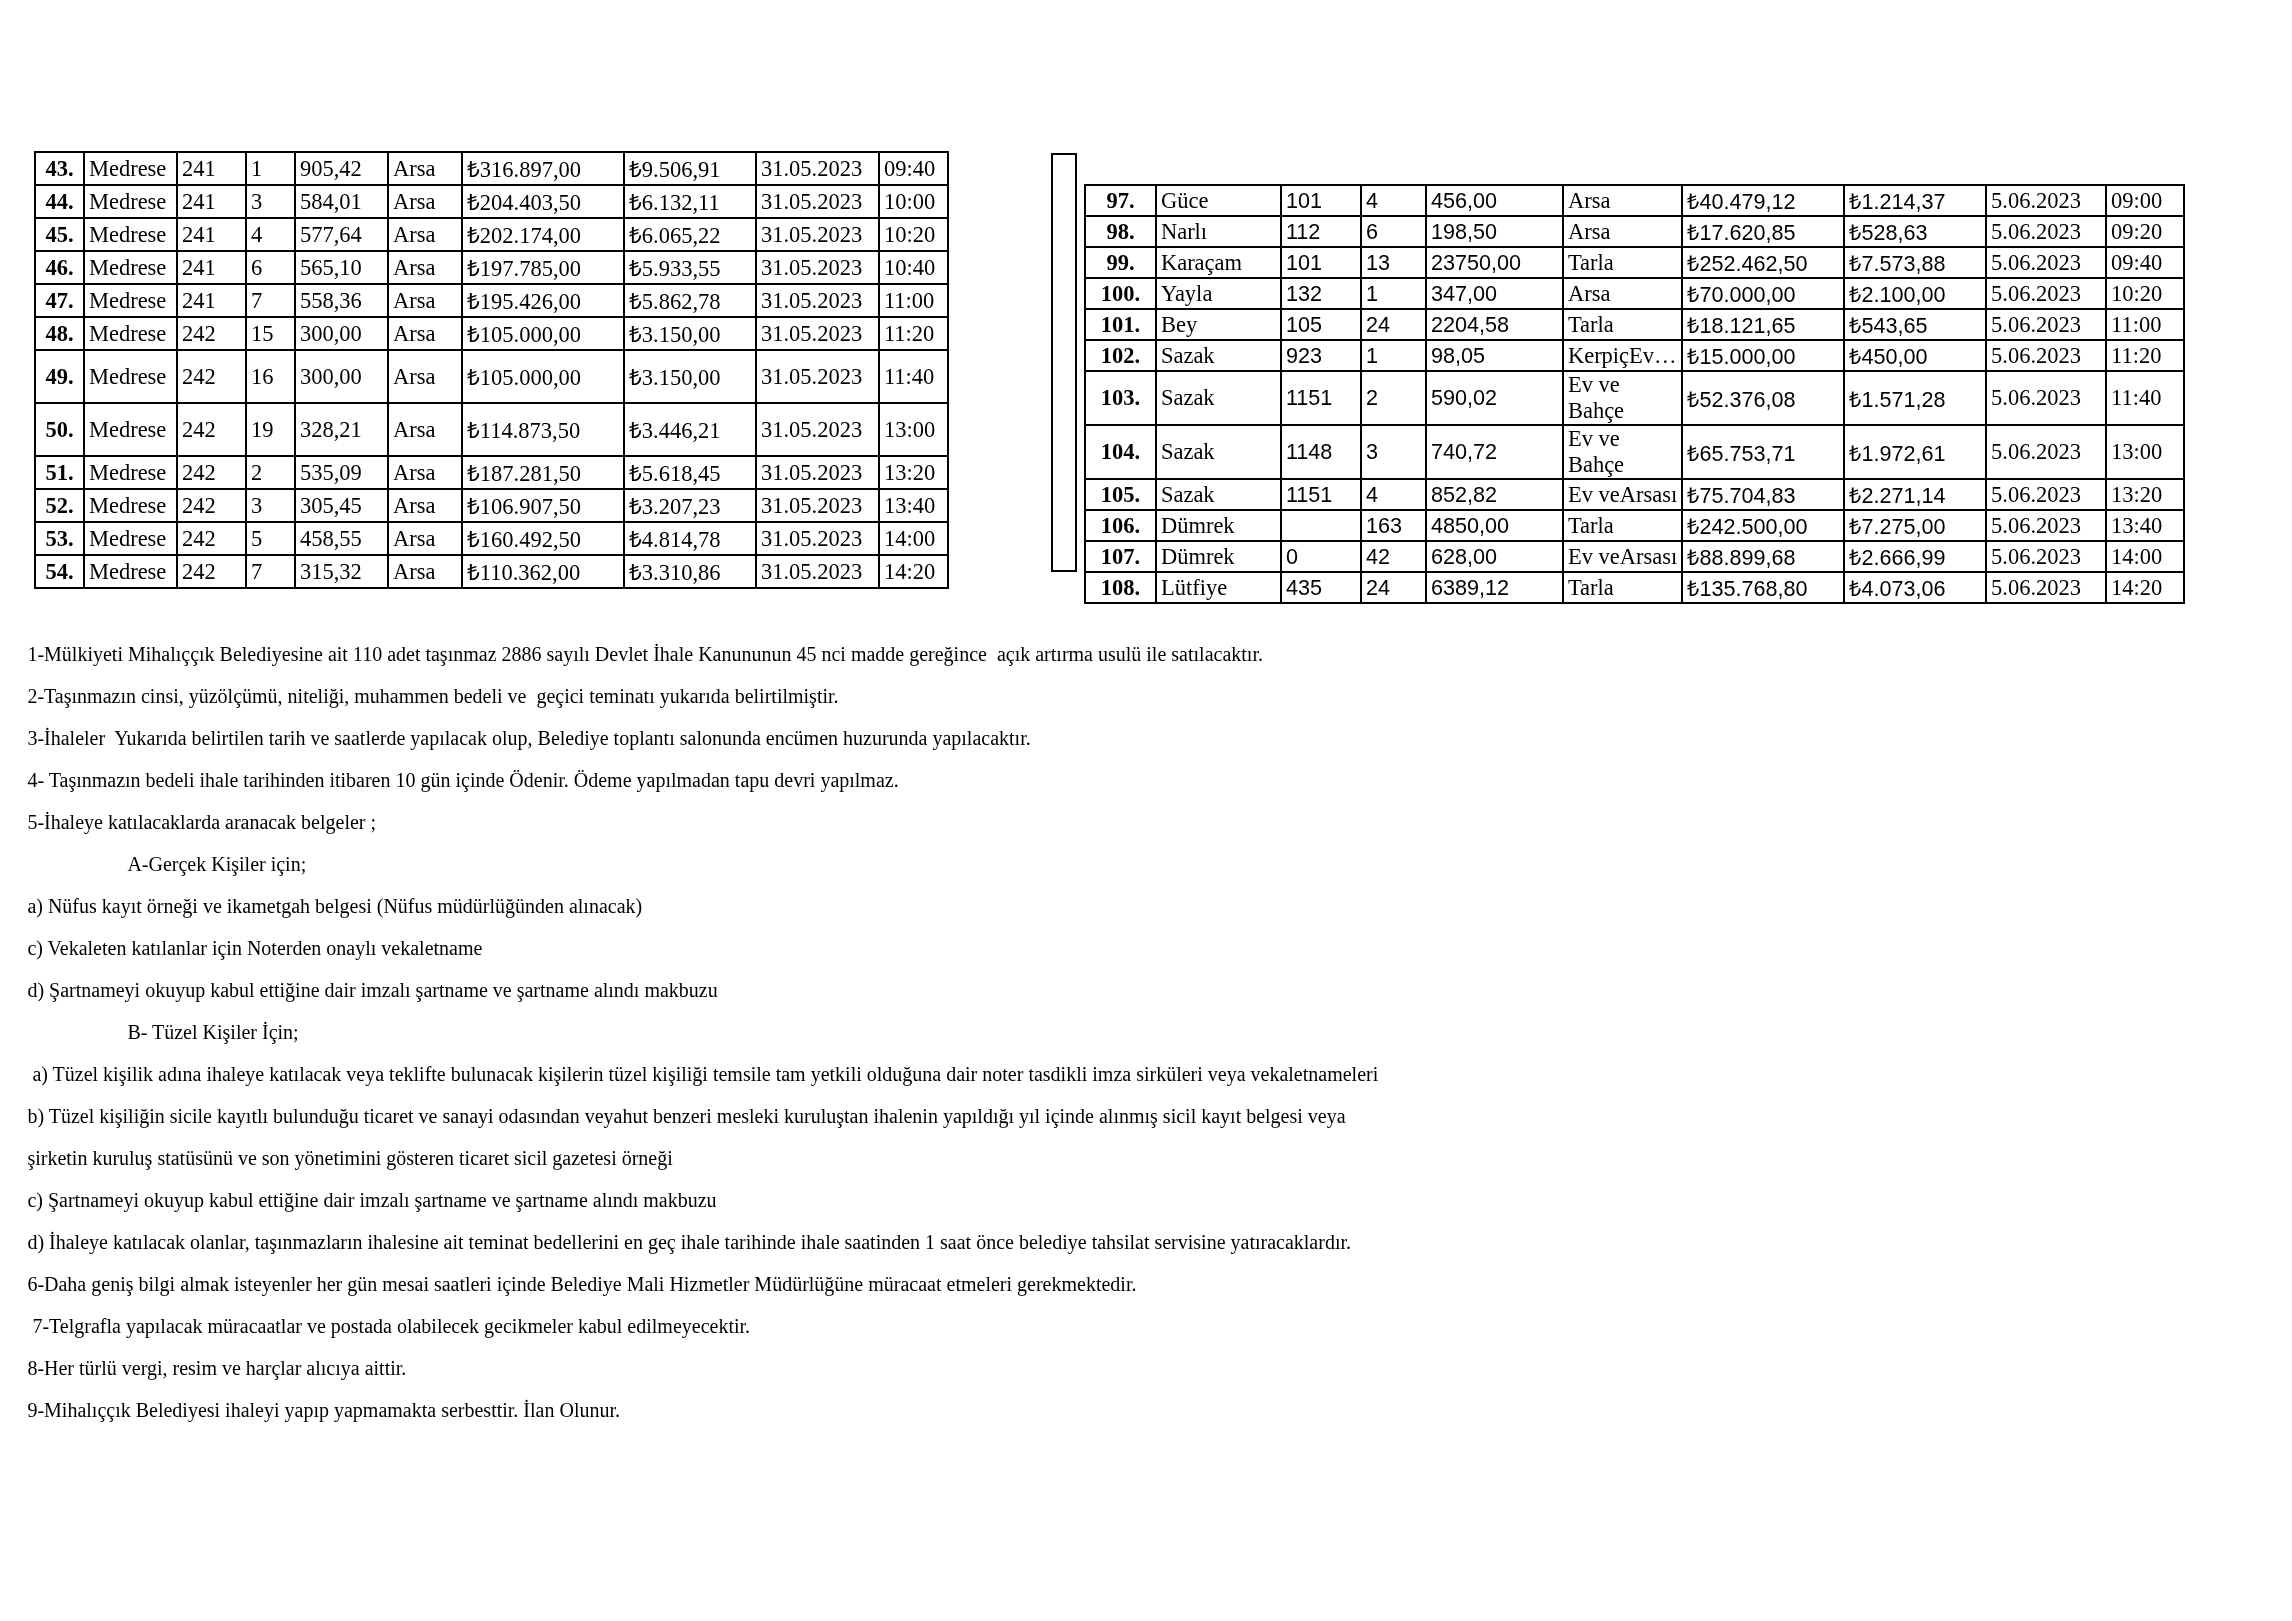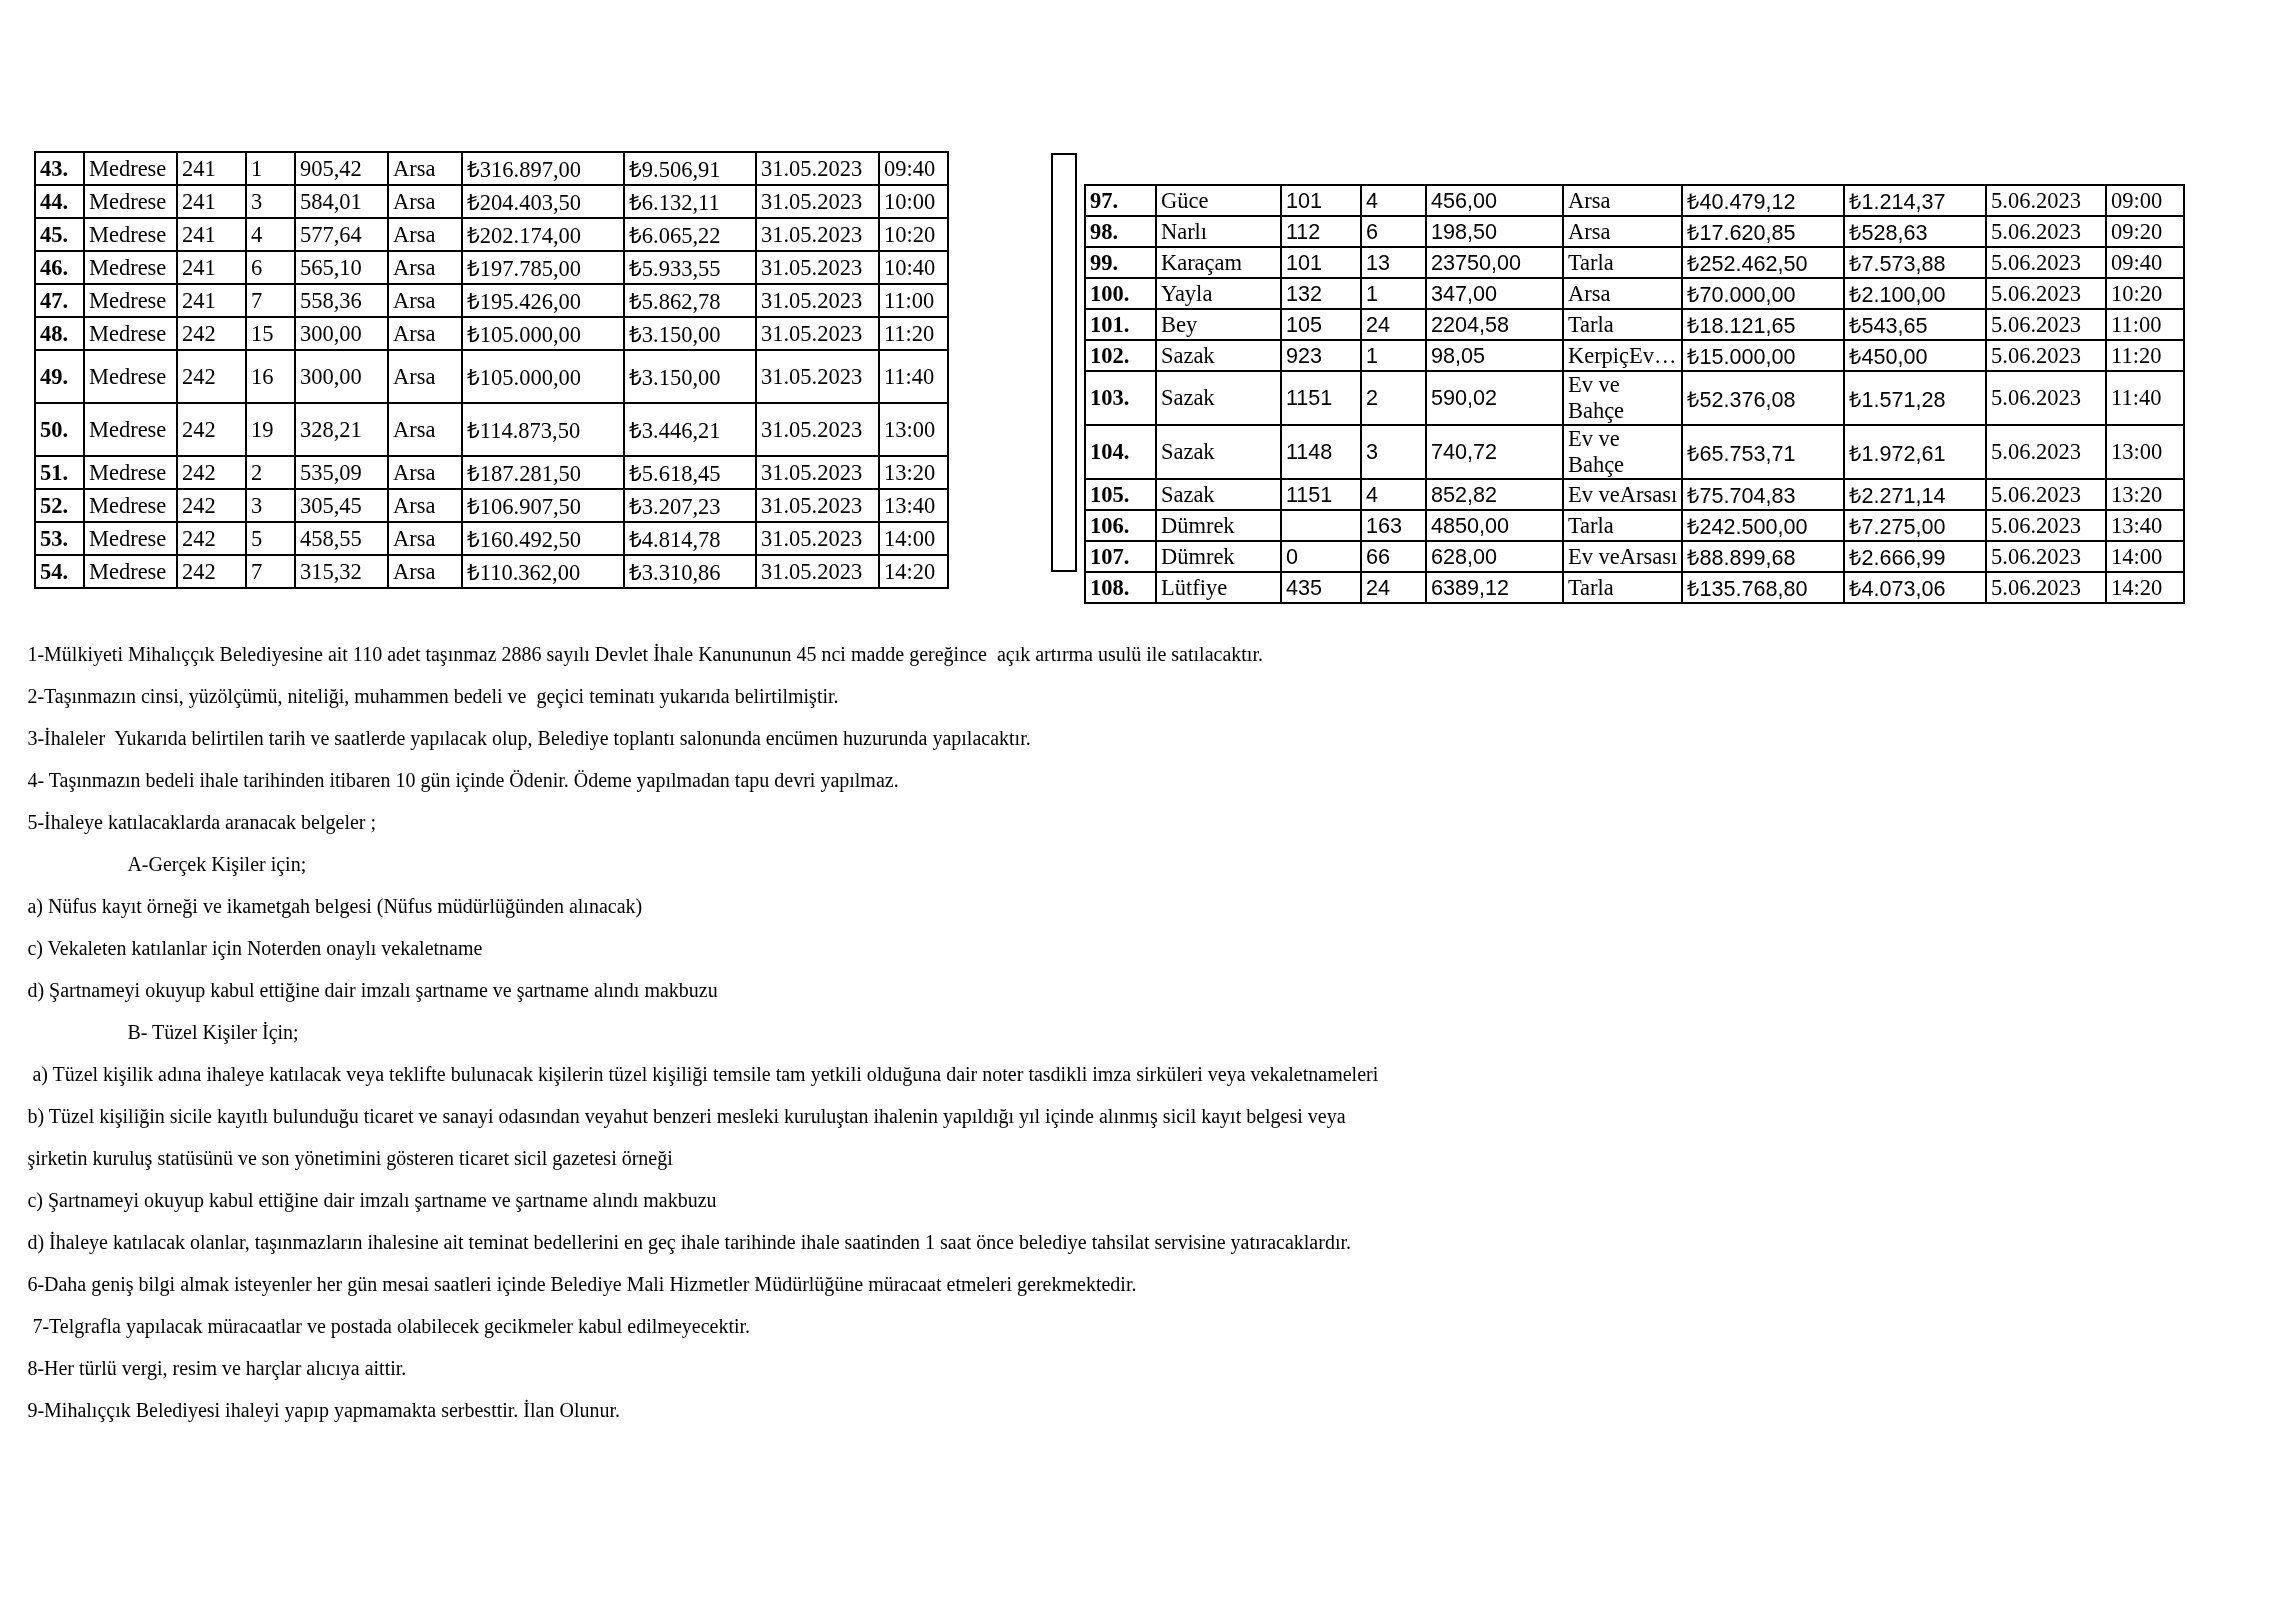--- a/index.html
+++ b/index.html
@@ -14,21 +14,21 @@
     padding:0 3.9px;
     font-size:22.5px;
     vertical-align:middle;
     white-space:pre;
     overflow:hidden;
     height:26.5px;
   }
   tr.tall td{height:51px;}
   #left-table{left:34px;top:151px;border:2.9px solid #000;}
   #right-table{left:1084px;top:156px;border:2.9px solid #000;margin-top:28px;}
-  #left-table td.c0, #right-table td.c0{font-weight:bold;}
+  #left-table td.c0, #right-table td.c0{font-weight:bold;text-align:center;}
   
   #right-table td.c2, #right-table td.c3, #right-table td.c4,
   #right-table td.c6, #right-table td.c7{
     font-family:"Liberation Sans", sans-serif;
     font-size:21.6px;
   }
   
   #table-gap-box{
     position:absolute;left:1051px;top:153px;width:21.6px;height:415px;
     border:2.9px solid #000;background:#fff;
@@ -342,21 +342,21 @@
           <td class="c5">Tarla</td>
           <td class="c6">₺242.500,00</td>
           <td class="c7">₺7.275,00</td>
           <td class="c8">5.06.2023</td>
           <td class="c9">13:40</td>
         </tr>
         <tr>
           <td class="c0">107.</td>
           <td class="c1">Dümrek</td>
           <td class="c2">0</td>
-          <td class="c3">66</td>
+          <td class="c3">42</td>
           <td class="c4">628,00</td>
           <td class="c5">Ev veArsası</td>
           <td class="c6">₺88.899,68</td>
           <td class="c7">₺2.666,99</td>
           <td class="c8">5.06.2023</td>
           <td class="c9">14:00</td>
         </tr>
         <tr>
           <td class="c0">108.</td>
           <td class="c1">Lütfiye</td>

